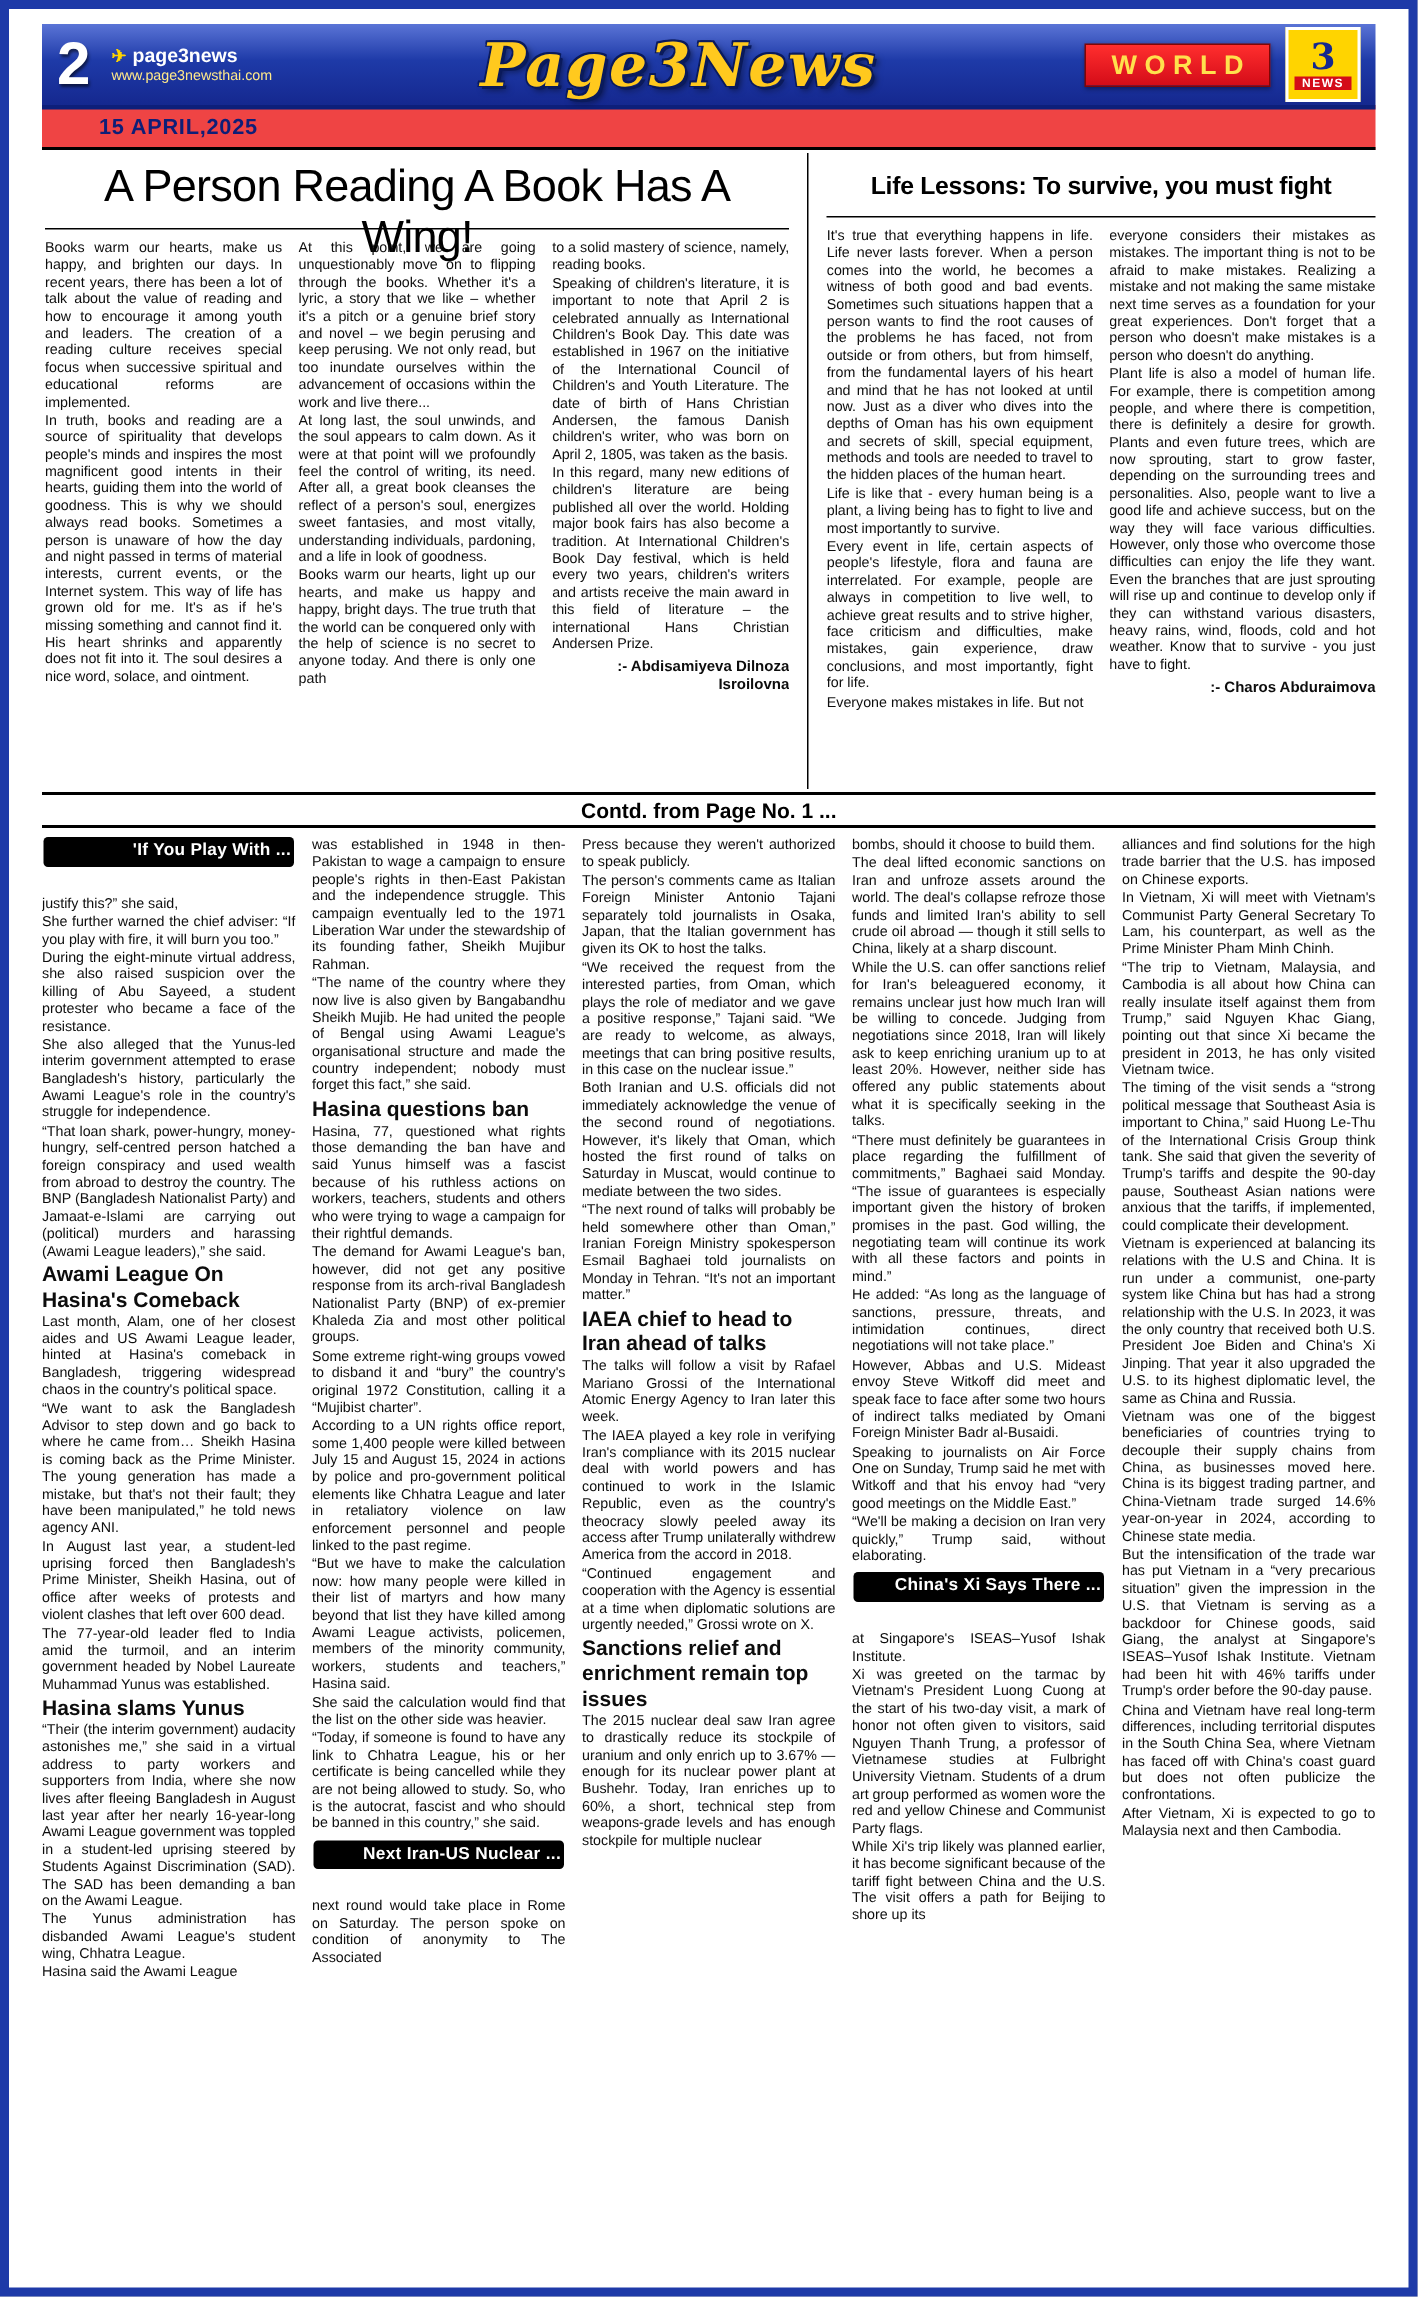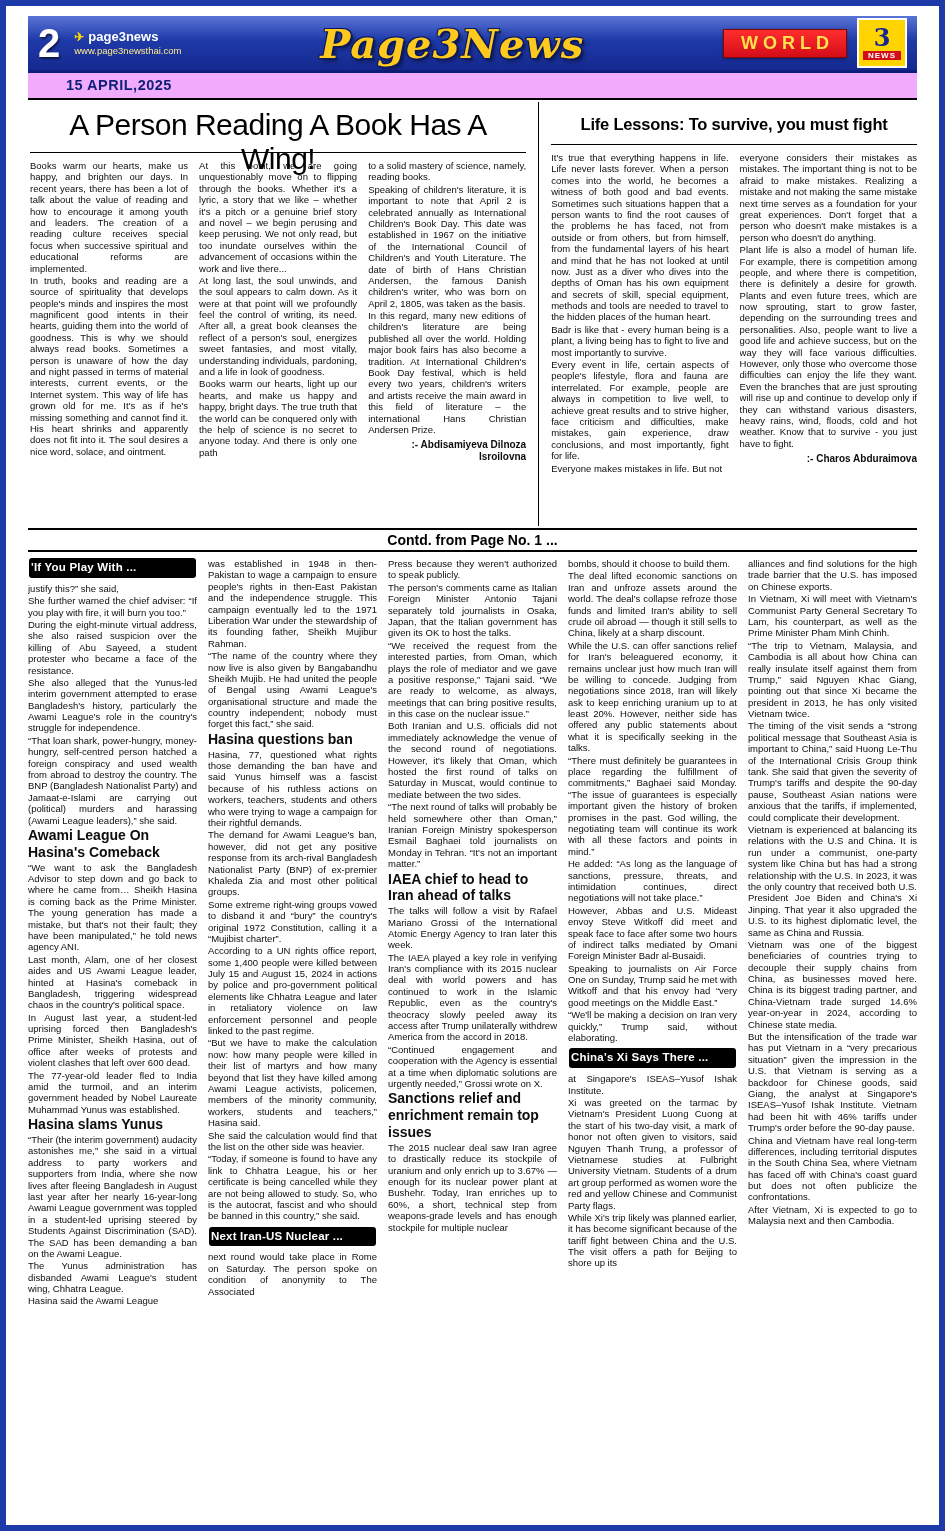--- a/index.html
+++ b/index.html
@@ -20,21 +20,21 @@
         text-shadow:-1px -1px 0 #0a1a5c,1px -1px 0 #0a1a5c,-1px 1px 0 #0a1a5c,2px 2px 0 #0a1a5c,3px 3px 4px rgba(0,0,0,.5);}
   .world{background:linear-gradient(180deg,#ff2e2e,var(--badge-red,#b80000));color:#ffe14d;font-weight:bold;
         font-size:18px;letter-spacing:5px;padding:3px 12px 3px 17px;border:1px solid #7e0606;
         box-shadow:0 1px 3px rgba(0,0,0,.4);}
   .logo3{width:46px;height:46px;background:var(--accent-yellow,#ffd400);border:2px solid #fff;
         display:flex;flex-direction:column;align-items:center;justify-content:center;gap:1px;}
   .logo3-num{color:#15288f;font-size:24px;font-weight:bold;line-height:1;font-family:"DejaVu Serif",serif;}
   .logo3-news{background:var(--badge-red,#d40c18);color:#fff;font-size:8px;font-weight:bold;padding:0 5px;letter-spacing:1px;}
 
   
-  .date-bar{border-top:3px solid #0d1f7a;border-bottom:2px solid #000;padding:3px 38px 4px;background:#f0abfc;}
+  .date-bar{border-top:3px solid #0d1f7a;border-bottom:2px solid #000;padding:3px 38px 4px;background:#ef4444;}
   .date{font-weight:bold;font-size:14.5px;color:#0e1e77;letter-spacing:.5px;}
 
   
   .top-section{display:flex;padding-top:2px;}
   .art-book{width:57.5%;border-right:1.5px solid #000;padding:2px 12px 4px 2px;box-sizing:border-box;}
   .art-life{width:42.5%;padding:2px 0 4px 12px;box-sizing:border-box;}
   h1{margin:0;}
   .head-book{font-size:30px;font-weight:normal;text-align:center;letter-spacing:-.5px;
         padding:4px 0 7px;border-bottom:1.5px solid #000;margin-bottom:7px;height:37px;}
   .head-life{font-size:16.5px;font-weight:bold;text-align:right;letter-spacing:-.2px;white-space:nowrap;
@@ -49,22 +49,22 @@
 
   
   .bottom{display:flex;gap:11px;padding-top:6px;height:958px;overflow:hidden;}
   .bcol{flex:1;font-size:9.5px;line-height:1.2;text-align:justify;color:var(--ink,#0d0d0d);
         overflow:hidden;hyphens:auto;-webkit-hyphens:auto;}
 
   
   .para{margin:0 0 1px;}
   .subhead{font-weight:bold;margin:1px 0;font-size:14px;text-align:left;}
   .byline{font-weight:bold;text-align:right;margin-top:4px;font-size:10px;}
-  .inv-header{background:#000;color:#fff;font-weight:bold;font-size:11.5px;text-align:left;
-        padding:3px 2px;margin:5px 1px 5px;border-radius:3px;letter-spacing:.2px;}
+  .inv-header{background:#000;color:#fff;font-weight:bold;font-size:11.5px;text-align:right;
+        padding:3px 2px;margin:5px 1px 19px;border-radius:3px;letter-spacing:.2px;}
   .bcol .inv-header:first-child{margin-top:0;}
 </style>
 </head>
 <body>
 
 <div class="page">
 
   <div class="band">
     <div class="pagenum">2</div>
     <div class="brand">
@@ -105,21 +105,21 @@
             <div class="para">In this regard, many new editions of children's literature are being published all over the world. Holding major book fairs has also become a tradition. At International Children's Book Day festival, which is held every two years, children's writers and artists receive the main award in this field of literature – the international Hans Christian Andersen Prize.</div>
             <div class="byline">:- Abdisamiyeva Dilnoza Isroilovna</div>
           </div>
       </div>
     </article>
     <article class="art-life">
       <h1 class="head-life">Life Lessons: To survive, you must fight</h1>
       <div class="cols">
         <div class="col">
             <div class="para">It's true that everything happens in life. Life never lasts forever. When a person comes into the world, he becomes a witness of both good and bad events. Sometimes such situations happen that a person wants to find the root causes of the problems he has faced, not from outside or from others, but from himself, from the fundamental layers of his heart and mind that he has not looked at until now. Just as a diver who dives into the depths of Oman has his own equipment and secrets of skill, special equipment, methods and tools are needed to travel to the hidden places of the human heart.</div>
-            <div class="para">Badr is like that - every human being is a plant, a living being has to fight to live and most importantly to survive.</div>
+            <div class="para">Life is like that - every human being is a plant, a living being has to fight to live and most importantly to survive.</div>
             <div class="para">Every event in life, certain aspects of people's lifestyle, flora and fauna are interrelated. For example, people are always in competition to live well, to achieve great results and to strive higher, face criticism and difficulties, make mistakes, gain experience, draw conclusions, and most importantly, fight for life.</div>
             <div class="para">Everyone makes mistakes in life. But not</div>
           </div>
         <div class="col">
             <div class="para">everyone considers their mistakes as mistakes. The important thing is not to be afraid to make mistakes. Realizing a mistake and not making the same mistake next time serves as a foundation for your great experiences. Don't forget that a person who doesn't make mistakes is a person who doesn't do anything.</div>
             <div class="para">Plant life is also a model of human life. For example, there is competition among people, and where there is competition, there is definitely a desire for growth. Plants and even future trees, which are now sprouting, start to grow faster, depending on the surrounding trees and personalities. Also, people want to live a good life and achieve success, but on the way they will face various difficulties. However, only those who overcome those difficulties can enjoy the life they want. Even the branches that are just sprouting will rise up and continue to develop only if they can withstand various disasters, heavy rains, wind, floods, cold and hot weather. Know that to survive - you just have to fight.</div>
             <div class="byline">:- Charos Abduraimova</div>
           </div>
       </div>
     </article>
@@ -129,22 +129,22 @@
 
   <div class="bottom">
     <div class="bcol">
         <div class="inv-header">'If You Play With ...</div>
         <div class="para">justify this?” she said,</div>
         <div class="para">She further warned the chief adviser: “If you play with fire, it will burn you too.”</div>
         <div class="para">During the eight-minute virtual address, she also raised suspicion over the killing of Abu Sayeed, a student protester who became a face of the resistance.</div>
         <div class="para">She also alleged that the Yunus-led interim government attempted to erase Bangladesh's history, particularly the Awami League's role in the country's struggle for independence.</div>
         <div class="para">“That loan shark, power-hungry, money-hungry, self-centred person hatched a foreign conspiracy and used wealth from abroad to destroy the country. The BNP (Bangladesh Nationalist Party) and Jamaat-e-Islami are carrying out (political) murders and harassing (Awami League leaders),” she said.</div>
         <div class="subhead">Awami League On Hasina's Comeback</div>
+        <div class="para">Last month, Alam, one of her closest aides and US Awami League leader, hinted at Hasina's comeback in Bangladesh, triggering widespread chaos in the country's political space.</div>
         <div class="para">“We want to ask the Bangladesh Advisor to step down and go back to where he came from… Sheikh Hasina is coming back as the Prime Minister. The young generation has made a mistake, but that's not their fault; they have been manipulated,” he told news agency ANI.</div>
-        <div class="para">Last month, Alam, one of her closest aides and US Awami League leader, hinted at Hasina's comeback in Bangladesh, triggering widespread chaos in the country's political space.</div>
         <div class="para">In August last year, a student-led uprising forced then Bangladesh's Prime Minister, Sheikh Hasina, out of office after weeks of protests and violent clashes that left over 600 dead.</div>
         <div class="para">The 77-year-old leader fled to India amid the turmoil, and an interim government headed by Nobel Laureate Muhammad Yunus was established.</div>
         <div class="subhead">Hasina slams Yunus</div>
         <div class="para">“Their (the interim government) audacity astonishes me,” she said in a virtual address to party workers and supporters from India, where she now lives after fleeing Bangladesh in August last year after her nearly 16-year-long Awami League government was toppled in a student-led uprising steered by Students Against Discrimination (SAD). The SAD has been demanding a ban on the Awami League.</div>
         <div class="para">The Yunus administration has disbanded Awami League's student wing, Chhatra League.</div>
         <div class="para">Hasina said the Awami League</div>
       </div>
     <div class="bcol">
         <div class="para">was established in 1948 in then-Pakistan to wage a campaign to ensure people's rights in then-East Pakistan and the independence struggle. This campaign eventually led to the 1971 Liberation War under the stewardship of its founding father, Sheikh Mujibur Rahman.</div>
         <div class="para">“The name of the country where they now live is also given by Bangabandhu Sheikh Mujib. He had united the people of Bengal using Awami League's organisational structure and made the country independent; nobody must forget this fact,” she said.</div>

